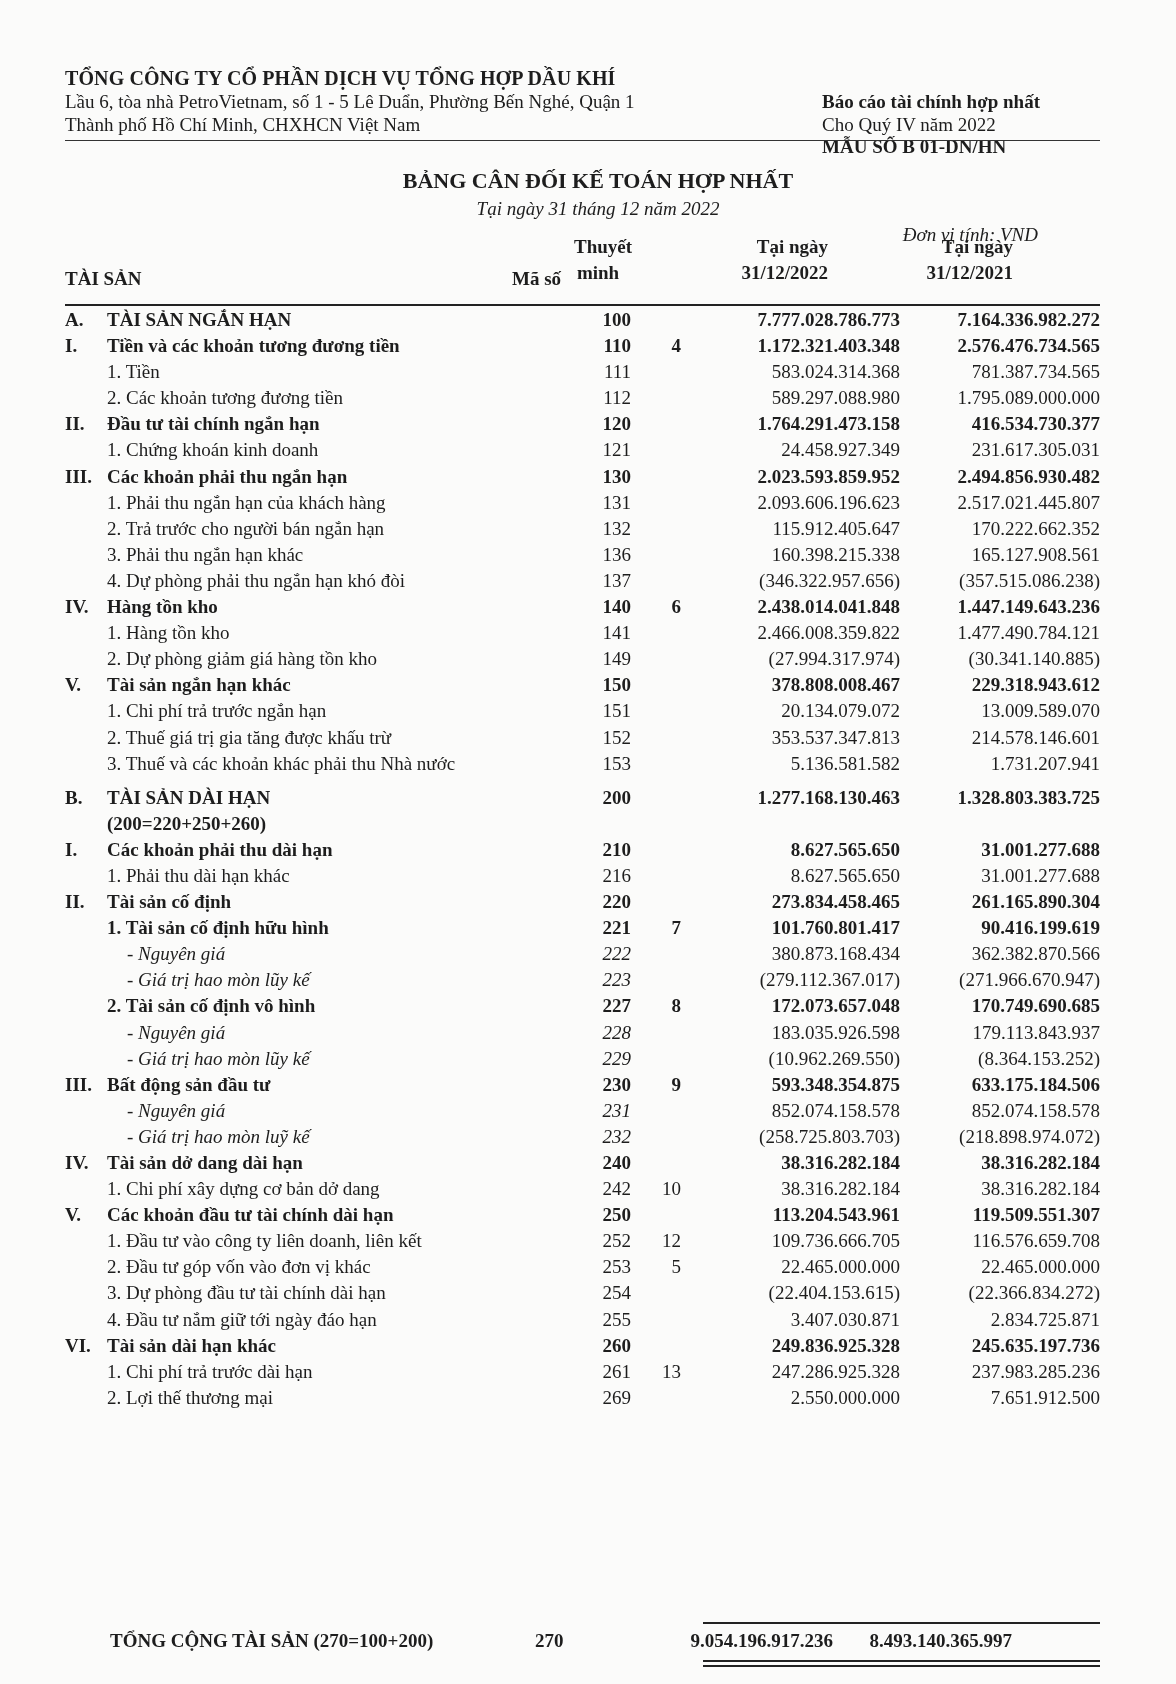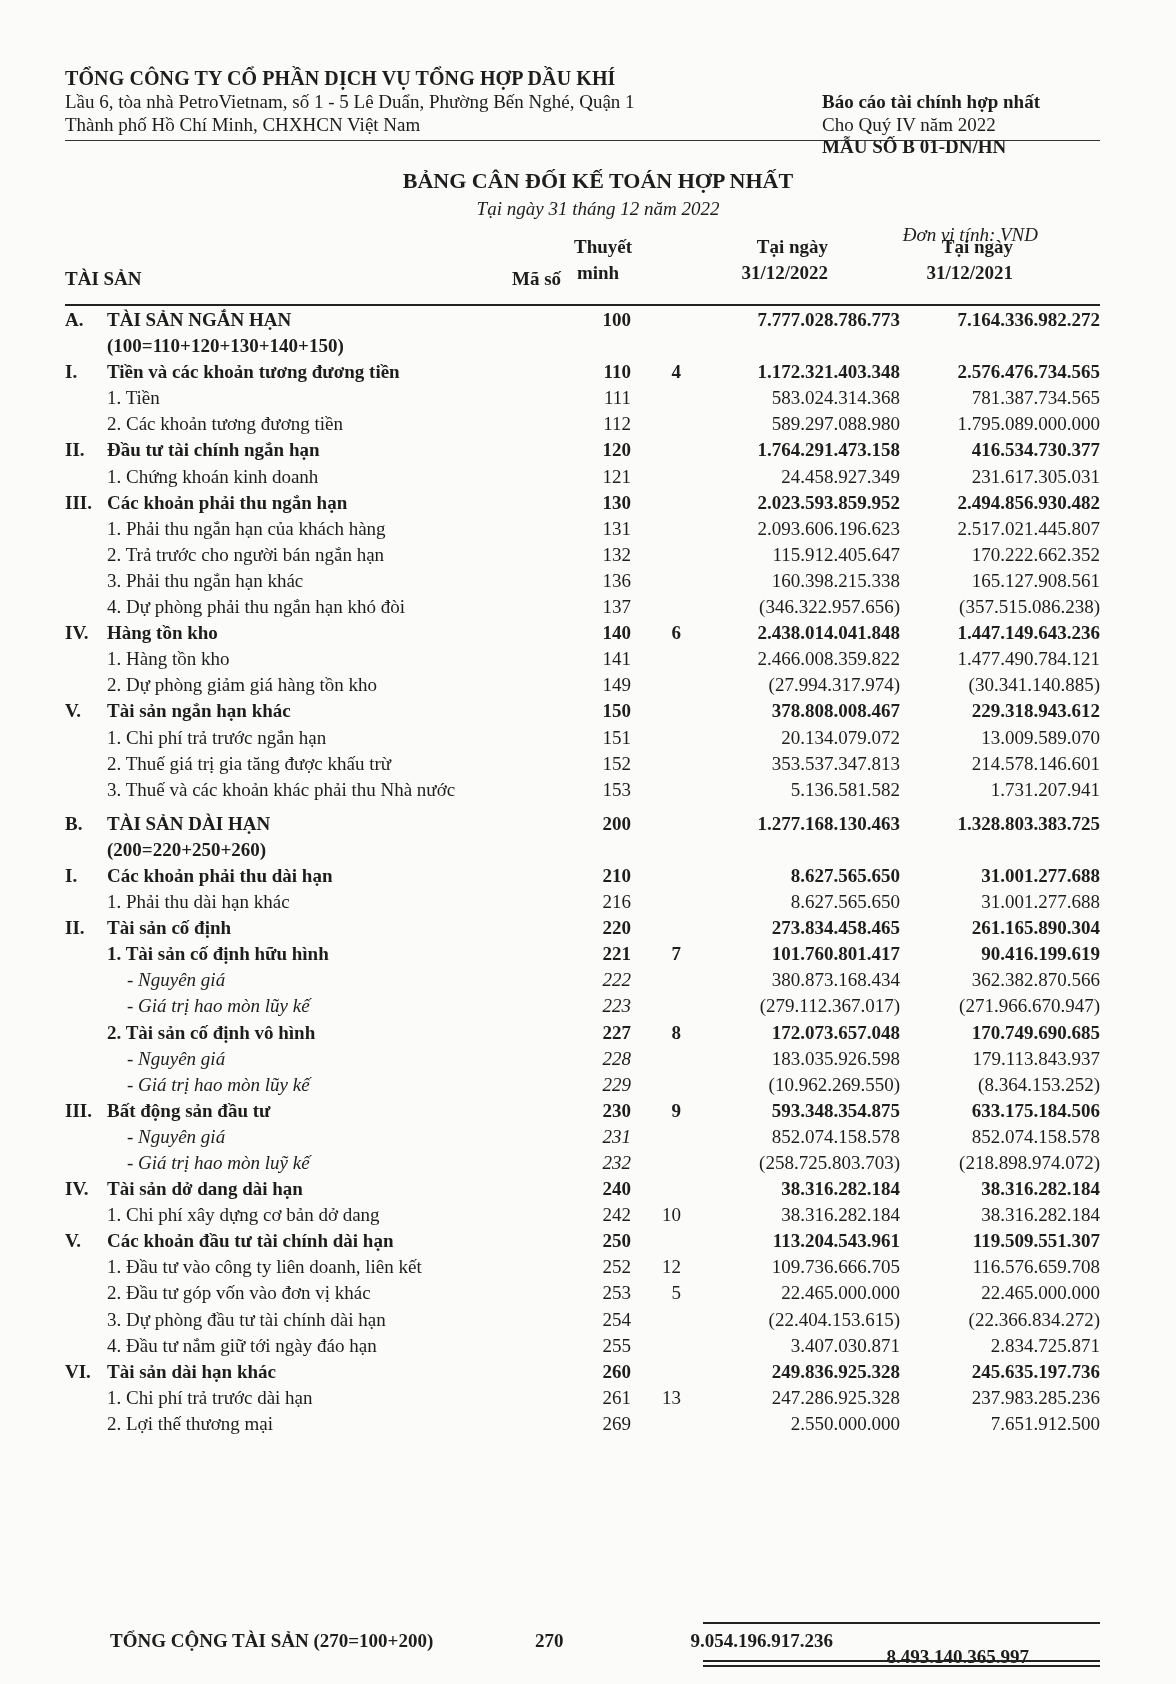--- a/index.html
+++ b/index.html
@@ -76,28 +76,20 @@
     <tbody id="bs-body">
         <tr class="bold">
           <td class="roman">A.</td>
           <td class="label">TÀI SẢN NGẮN HẠN</td>
           <td class="code">100</td>
           <td class="note"></td>
           <td class="v1">7.777.028.786.773</td>
           <td class="v2">7.164.336.982.272</td>
         </tr>
         <tr class="bold">
-          <td class="roman"></td>
-          <td class="label">(100=110+120+130+140+150)</td>
-          <td class="code"></td>
-          <td class="note"></td>
-          <td class="v1"></td>
-          <td class="v2"></td>
-        </tr>
-        <tr class="bold">
           <td class="roman">I.</td>
           <td class="label">Tiền và các khoản tương đương tiền</td>
           <td class="code">110</td>
           <td class="note">4</td>
           <td class="v1">1.172.321.403.348</td>
           <td class="v2">2.576.476.734.565</td>
         </tr>
         <tr class="sub">
           <td class="roman"></td>
           <td class="label">1. Tiền</td>
@@ -422,17 +414,17 @@
           <td class="v2">7.651.912.500</td>
         </tr>
       </tbody>
   </table>
 
   <div class="total-lines-top"></div>
   <div class="total-row">
     <span style="left:45px;">TỔNG CỘNG TÀI SẢN (270=100+200)</span>
     <span style="left:470px;">270</span>
     <span style="left:582px; width:186px; text-align:right;">9.054.196.917.236</span>
-    <span style="left:776px; width:188px; text-align:right;margin-top:16px;">8.493.140.365.997</span>
+    <span style="left:759px; width:188px; text-align:right;">8.493.140.365.997</span>
   </div>
   <div class="total-lines-bottom1"></div>
   <div class="total-lines-bottom2"></div>
 </div>
 
 </body></html>

